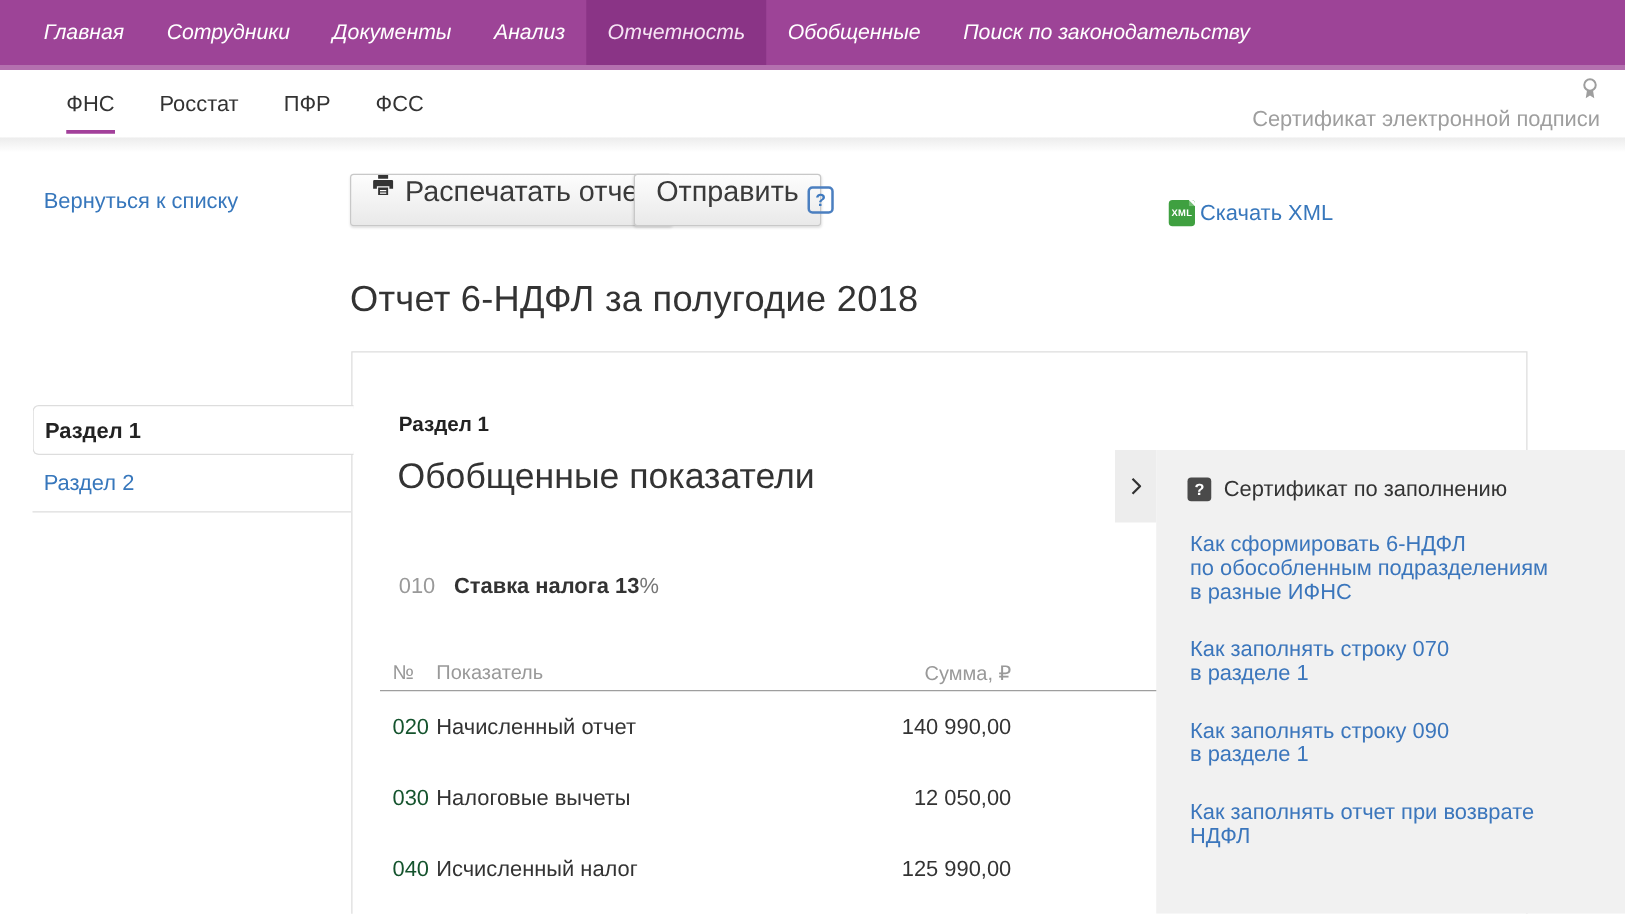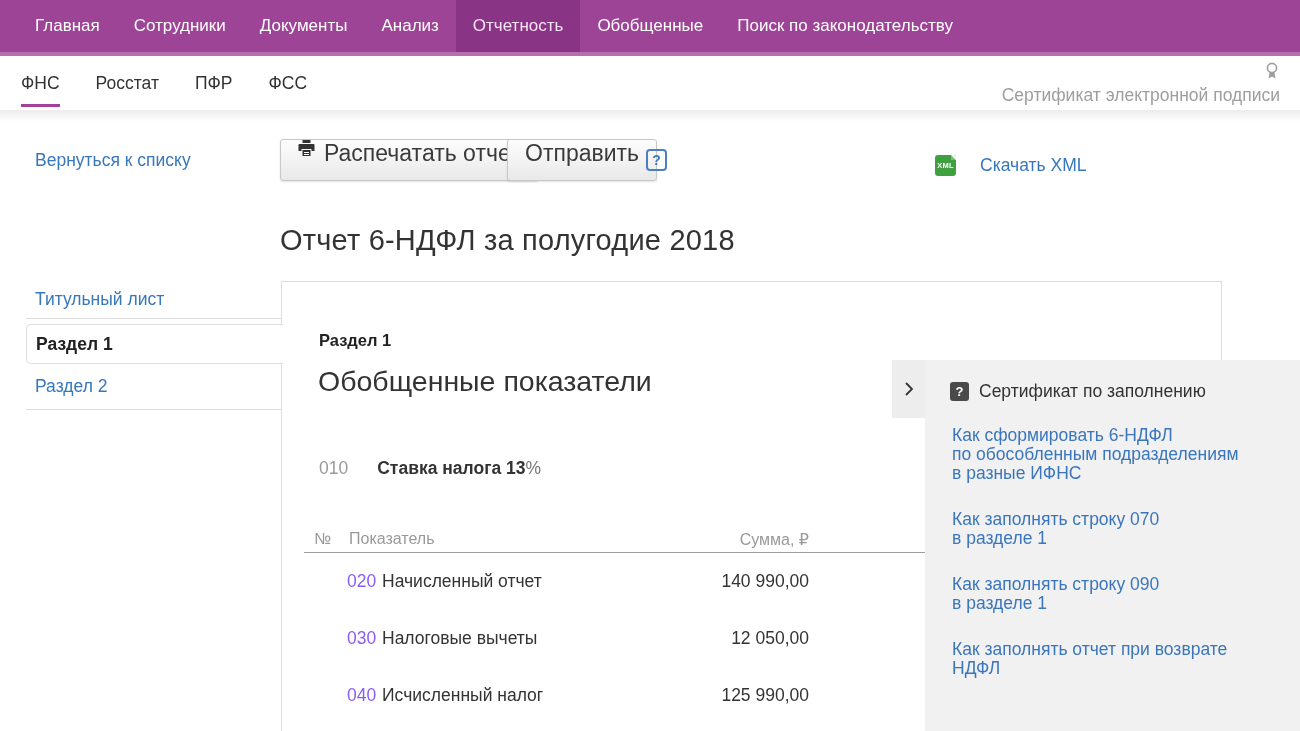--- a/index.html
+++ b/index.html
@@ -6,27 +6,27 @@
   html, body { width: 1300px; height: 731px; overflow: hidden; background: #fff;
     font-family: "Liberation Sans", "DejaVu Sans", sans-serif; color: #333; }
   .app { position: relative; width: 1300px; height: 731px; overflow: hidden; }
 
   
   .topnav { position: absolute; left: 0; top: 0; width: 1300px; height: 56px; background: #9D4497; }
   .topnav::after { content: ""; position: absolute; left: 0; bottom: 0; width: 100%; height: 4px;
     background: #B470AF; }
   .topnav-items { display: flex; align-items: stretch; height: 52px; padding-left: 18px; }
   .topnav-item { display: flex; align-items: center; padding: 0 17px; color: #fff;
-    font-size: 17px; text-decoration: none; cursor: pointer; white-space: nowrap; }
+    font-size: 17px; text-decoration: none; cursor: pointer; white-space: nowrap; font-style: italic; }
   .topnav-item.active { background: #8A3486; color: #F6E4F4; }
 
   
   .subnav { position: absolute; left: 0; top: 56px; width: 1300px; height: 54px; background: #fff;
     display: flex; align-items: center; }
-  .subnav-items { display: flex; height: 54px; padding-left: 3px; }
+  .subnav-items { display: flex; height: 54px; padding-left: 35px; }
   .subnav-item { position: relative; display: flex; align-items: center; padding: 0 18px;
     font-size: 17.5px; color: #333; text-decoration: none; cursor: pointer; }
   .subnav-item.active::after { content: ""; position: absolute; left: 18px; right: 18px;
     bottom: 3px; height: 3px; background: #A2409A; }
   .cert { margin-left: auto; margin-right: 20px; display: flex; align-items: flex-end; gap: 3px;
     color: #9E9E9E; font-size: 17.5px; flex-direction: column; }
   .header-shadow { position: absolute; left: 0; top: 110px; width: 1300px; height: 12px;
     background: linear-gradient(#ececec, rgba(255,255,255,0)); }
 
   
@@ -34,22 +34,22 @@
   .back-link { position: absolute; left: 35px; top: 0; height: 42px; display: flex; align-items: center;
     color: #3777BC; font-size: 17.5px; text-decoration: none; cursor: pointer; }
   .btn { position: absolute; top: 0; height: 42px; display: inline-flex; gap: 9px;
     padding: 0 17px; font-size: 23px; color: #3a3a3a; background: linear-gradient(#FDFDFD, #E9E9E9);
     border: 1px solid #C8C8C8; border-radius: 3px; box-shadow: 0 1px 2px rgba(0,0,0,0.12); cursor: pointer; }
   .btn-print { left: 280px; }
   .btn-send  { left: 507px; }
   .help-icon { position: absolute; left: 646px; top: 10px; width: 21px; height: 22px;
     border: 2px solid #4B7FC0; border-radius: 4px; color: #3E79BF; font-size: 14px; font-weight: bold;
     display: flex; align-items: center; justify-content: center; cursor: pointer; }
-  .download-xml { position: absolute; left: 935px; top: 16px; height: 42px; display: flex;
-    align-items: flex-start; gap: 24px; color: #3777BC; font-size: 17.5px; text-decoration: none; cursor: pointer; }
+  .download-xml { position: absolute; left: 935px; top: 0; height: 42px; display: flex;
+    align-items: flex-end; gap: 4px; color: #3777BC; font-size: 17.5px; text-decoration: none; cursor: pointer; }
   .xml-badge { width: 21px; height: 21px; background: #3FA040; border-radius: 3px; position: relative;
     display: flex; align-items: center; justify-content: center; color: #fff; font-size: 7.5px;
     font-weight: bold; letter-spacing: 0.2px; }
   .xml-badge::before { content: ""; position: absolute; top: 0; right: 0; border-style: solid;
     border-width: 0 5px 5px 0; border-color: #fff #fff #74BE75 #74BE75; border-top-right-radius: 3px; }
 
   
   .report-title { position: absolute; left: 280px; top: 224px; font-size: 29px; font-weight: 400;
     color: #333; letter-spacing: 0.2px; }
 
@@ -62,31 +62,31 @@
   .side-item.active-tab { top: 324px; height: 40px; width: 257px; color: #222; font-weight: 600;
     background: #fff; border: 1px solid #DDD; border-right: none; border-radius: 5px 0 0 5px;
     z-index: 3; }
 
   
   .main-panel { position: absolute; left: 281px; top: 281px; width: 941px; height: 470px;
     background: #fff; border: 1px solid #DDD; z-index: 1; }
   .section-label { position: absolute; left: 37px; top: 49px; font-size: 16.5px; font-weight: bold; color: #222; }
   .section-heading { position: absolute; left: 36px; top: 83px; font-size: 28.5px; font-weight: 400; color: #333; }
   .rate-row { position: absolute; left: 37px; top: 176px; font-size: 17.5px; }
-  .rate-row .code { color: #999; margin-right: 29px; }
+  .rate-row .code { color: #999; margin-right: 15px; }
   .rate-row b { color: #333; }
   .rate-row .unit { color: #777; font-weight: 400; }
   .ind-table { position: absolute; left: 22px; top: 244px; width: 622px; }
   .tbl-head { display: flex; align-items: center; height: 27px; padding-left: 10px;
     color: #999; font-size: 16px; border-bottom: 1px solid #9E9E9E; }
   .tbl-head .h-num { width: 35px; }
   .tbl-head .h-amount { margin-left: auto; padding-right: 117px; }
   .tbl-row { position: relative; display: flex; align-items: center; height: 57px; padding-left: 10px;
     font-size: 17.5px; }
-  .tbl-row .code { width: 35px; color: #8b5cf6; margin-left: 33px; }
+  .tbl-row .code { width: 35px; color: #14532d; }
   .tbl-row .amount { position: absolute; right: 117px; color: #333; }
 
   
   .hints-collapse { position: absolute; left: 892px; top: 360px; width: 33px; height: 58px;
     background: #EDEDED; display: flex; align-items: center; justify-content: center;
     cursor: pointer; z-index: 4; }
   .hints-panel { position: absolute; left: 925px; top: 360px; width: 375px; height: 371px;
     background: #F1F1F1; z-index: 4; }
   .hints-header { position: absolute; left: 25px; top: 21px; display: flex; align-items: center; gap: 10px; }
   .hints-q-icon { width: 19px; height: 19px; background: #4A4A4A; border-radius: 3px; color: #fff;
@@ -154,21 +154,20 @@
     <a class="download-xml">
       <span class="xml-badge">
         <span>XML</span>
       </span>
       <span>Скачать XML</span>
     </a>
   </div>
 
   <h1 class="report-title">Отчет 6-НДФЛ за полугодие 2018</h1>
 
-  <a class="side-item side-item-1">Титульный лист</a>
   <a class="side-item active-tab">Раздел 1</a>
   <a class="side-item side-item-3">Раздел 2</a>
 
   <section class="main-panel">
     <div class="section-label">Раздел 1</div>
     <h2 class="section-heading">Обобщенные показатели</h2>
 
     <div class="rate-row">
       <span class="code">010</span><b>Ставка налога</b>&nbsp;<b>13</b><span class="unit">%</span>
     </div>

